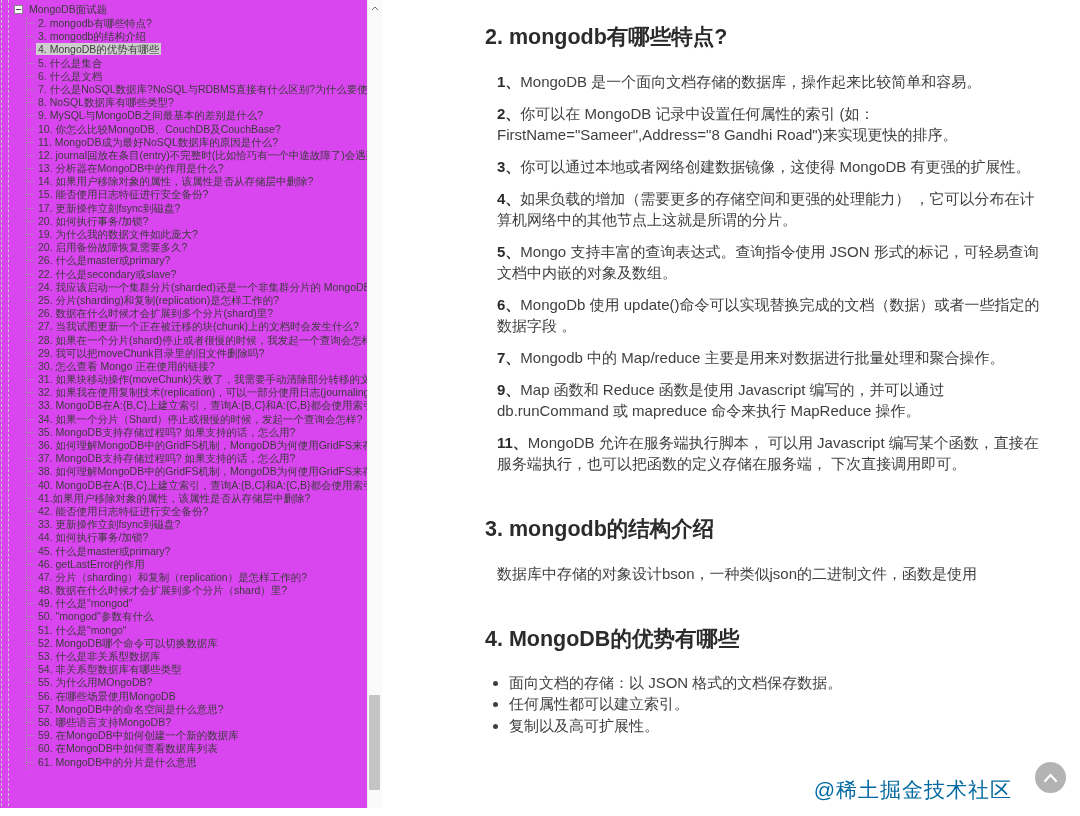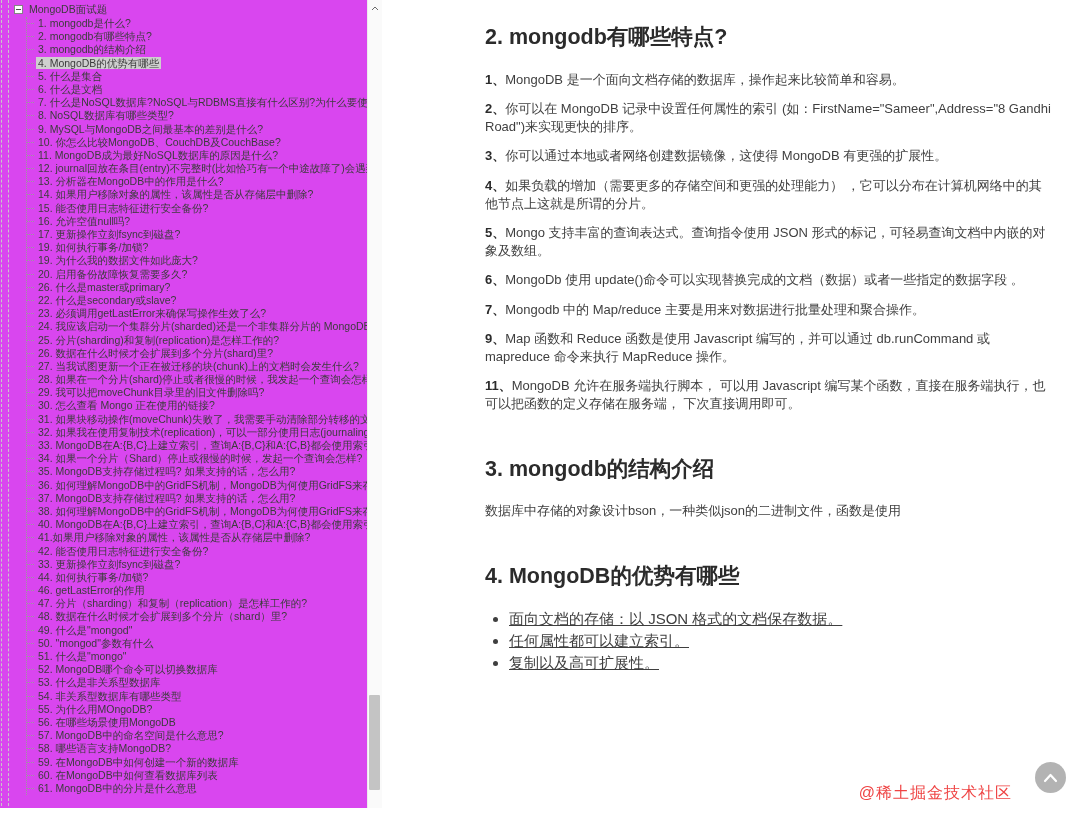--- a/index.html
+++ b/index.html
@@ -28,28 +28,28 @@
 
   
   .sb-scrollbar{position:absolute;right:0;top:0;width:14px;height:816px;background:#fafafa;border-left:1px solid #ececec;}
   .sb-up{position:absolute;top:2px;left:0;width:14px;height:12px;display:flex;align-items:center;justify-content:center;}
   .sb-thumb{position:absolute;left:1px;width:11px;top:695px;height:95px;background:#c4c4c4;border-radius:1px;}
 
   
   .content{flex:1;box-sizing:border-box;padding:24px 28px 0 103px;color:#3f3f3f;overflow:hidden;}
   .content h2{font-size:21.5px;line-height:1.25;font-weight:bold;color:#2b2b2b;margin:0 0 20px 0;}
   .content h2.gap{margin-top:42px;}
-  .content p{font-size:13px;line-height:1.4;margin:11px 0;}
+  .content p{font-size:15px;line-height:1.4;margin:11px 12px;}
   .content p b{color:#2b2b2b;}
   .content .plain{margin-top:14px;}
   .content ul{margin:16px 0 0 0;padding-left:24px;}
-  .content li{font-size:15px;line-height:1.38;margin:0 0 1px 0;text-decoration:underline;}
+  .content li{font-size:15px;line-height:1.38;margin:0 0 1px 0;}
 
   
-  .watermark{position:absolute;right:68px;bottom:12px;font-size:16px;letter-spacing:1px;color:#ef4444;pointer-events:none;}
+  .watermark{position:absolute;right:68px;bottom:12px;font-size:21px;letter-spacing:1px;color:#0369a1;pointer-events:none;}
   .back-to-top{position:absolute;right:14px;bottom:23px;width:31px;height:31px;border-radius:50%;
     background:#b3b3b3;display:flex;align-items:center;justify-content:center;cursor:pointer;}
 </style>
 </head>
 <body>
 
 <div class="app">
 
   <aside class="sidebar">
     <div class="edge-line a"></div>
@@ -59,63 +59,61 @@
       <div class="tree-root">
         <span class="collapse-box">
           <svg width="9" height="9" viewBox="0 0 9 9">
             <rect x="0.5" y="0.5" width="8" height="8" fill="#ffffff" stroke="#858585"></rect>
             <line x1="2" y1="4.5" x2="7" y2="4.5" stroke="#4d4d4d"></line>
           </svg>
         </span>
         <span class="tree-root-label">MongoDB面试题</span>
       </div>
       <div class="tree-children" id="tree-children">
-          <div class="tree-item"><span class="tree-label">1. mongodb是什么?</span></div>
           <div class="tree-item"><span class="tree-label">2. mongodb有哪些特点?</span></div>
           <div class="tree-item"><span class="tree-label">3. mongodb的结构介绍</span></div>
           <div class="tree-item selected"><span class="tree-label">4. MongoDB的优势有哪些</span></div>
           <div class="tree-item"><span class="tree-label">5. 什么是集合</span></div>
           <div class="tree-item"><span class="tree-label">6. 什么是文档</span></div>
           <div class="tree-item"><span class="tree-label">7. 什么是NoSQL数据库?NoSQL与RDBMS直接有什么区别?为什么要使用和不使用NoSQL数据库</span></div>
           <div class="tree-item"><span class="tree-label">8. NoSQL数据库有哪些类型?</span></div>
           <div class="tree-item"><span class="tree-label">9. MySQL与MongoDB之间最基本的差别是什么?</span></div>
           <div class="tree-item"><span class="tree-label">10. 你怎么比较MongoDB、CouchDB及CouchBase?</span></div>
           <div class="tree-item"><span class="tree-label">11. MongoDB成为最好NoSQL数据库的原因是什么?</span></div>
           <div class="tree-item"><span class="tree-label">12. journal回放在条目(entry)不完整时(比如恰巧有一个中途故障了)会遇到问题吗?</span></div>
           <div class="tree-item"><span class="tree-label">13. 分析器在MongoDB中的作用是什么?</span></div>
           <div class="tree-item"><span class="tree-label">14. 如果用户移除对象的属性，该属性是否从存储层中删除?</span></div>
           <div class="tree-item"><span class="tree-label">15. 能否使用日志特征进行安全备份?</span></div>
-          <div class="tree-item"><span class="tree-label">16. 允许空值null吗?</span></div>
           <div class="tree-item"><span class="tree-label">17. 更新操作立刻fsync到磁盘?</span></div>
-          <div class="tree-item"><span class="tree-label">19. 如何执行事务/加锁?</span></div>
+          <div class="tree-item"><span class="tree-label">20. 如何执行事务/加锁?</span></div>
           <div class="tree-item"><span class="tree-label">19. 为什么我的数据文件如此庞大?</span></div>
           <div class="tree-item"><span class="tree-label">20. 启用备份故障恢复需要多久?</span></div>
           <div class="tree-item"><span class="tree-label">26. 什么是master或primary?</span></div>
           <div class="tree-item"><span class="tree-label">22. 什么是secondary或slave?</span></div>
-          <div class="tree-item"><span class="tree-label">23. 必须调用getLastError来确保写操作生效了么?</span></div>
           <div class="tree-item"><span class="tree-label">24. 我应该启动一个集群分片(sharded)还是一个非集群分片的 MongoDB 环境?</span></div>
           <div class="tree-item"><span class="tree-label">25. 分片(sharding)和复制(replication)是怎样工作的?</span></div>
           <div class="tree-item"><span class="tree-label">26. 数据在什么时候才会扩展到多个分片(shard)里?</span></div>
           <div class="tree-item"><span class="tree-label">27. 当我试图更新一个正在被迁移的块(chunk)上的文档时会发生什么?</span></div>
           <div class="tree-item"><span class="tree-label">28. 如果在一个分片(shard)停止或者很慢的时候，我发起一个查询会怎样?</span></div>
           <div class="tree-item"><span class="tree-label">29. 我可以把moveChunk目录里的旧文件删除吗?</span></div>
           <div class="tree-item"><span class="tree-label">30. 怎么查看 Mongo 正在使用的链接?</span></div>
           <div class="tree-item"><span class="tree-label">31. 如果块移动操作(moveChunk)失败了，我需要手动清除部分转移的文档吗?</span></div>
           <div class="tree-item"><span class="tree-label">32. 如果我在使用复制技术(replication)，可以一部分使用日志(journaling)而其他部分则不使用吗</span></div>
           <div class="tree-item"><span class="tree-label">33. MongoDB在A:{B,C}上建立索引，查询A:{B,C}和A:{C,B}都会使用索引吗?</span></div>
           <div class="tree-item"><span class="tree-label">34. 如果一个分片（Shard）停止或很慢的时候，发起一个查询会怎样?</span></div>
           <div class="tree-item"><span class="tree-label">35. MongoDB支持存储过程吗? 如果支持的话，怎么用?</span></div>
           <div class="tree-item"><span class="tree-label">36. 如何理解MongoDB中的GridFS机制，MongoDB为何使用GridFS来存储文件?</span></div>
           <div class="tree-item"><span class="tree-label">37. MongoDB支持存储过程吗? 如果支持的话，怎么用?</span></div>
           <div class="tree-item"><span class="tree-label">38. 如何理解MongoDB中的GridFS机制，MongoDB为何使用GridFS来存储文件?</span></div>
           <div class="tree-item"><span class="tree-label">40. MongoDB在A:{B,C}上建立索引，查询A:{B,C}和A:{C,B}都会使用索引吗?</span></div>
           <div class="tree-item"><span class="tree-label">41.如果用户移除对象的属性，该属性是否从存储层中删除?</span></div>
           <div class="tree-item"><span class="tree-label">42. 能否使用日志特征进行安全备份?</span></div>
           <div class="tree-item"><span class="tree-label">33. 更新操作立刻fsync到磁盘?</span></div>
           <div class="tree-item"><span class="tree-label">44. 如何执行事务/加锁?</span></div>
+          <div class="tree-item"><span class="tree-label">45. 什么是master或primary?</span></div>
           <div class="tree-item"><span class="tree-label">46. getLastError的作用</span></div>
           <div class="tree-item"><span class="tree-label">47. 分片（sharding）和复制（replication）是怎样工作的?</span></div>
           <div class="tree-item"><span class="tree-label">48. 数据在什么时候才会扩展到多个分片（shard）里?</span></div>
           <div class="tree-item"><span class="tree-label">49. 什么是"mongod"</span></div>
           <div class="tree-item"><span class="tree-label">50. "mongod"参数有什么</span></div>
           <div class="tree-item"><span class="tree-label">51. 什么是"mongo"</span></div>
           <div class="tree-item"><span class="tree-label">52. MongoDB哪个命令可以切换数据库</span></div>
           <div class="tree-item"><span class="tree-label">53. 什么是非关系型数据库</span></div>
           <div class="tree-item"><span class="tree-label">54. 非关系型数据库有哪些类型</span></div>
           <div class="tree-item"><span class="tree-label">55. 为什么用MOngoDB?</span></div>

